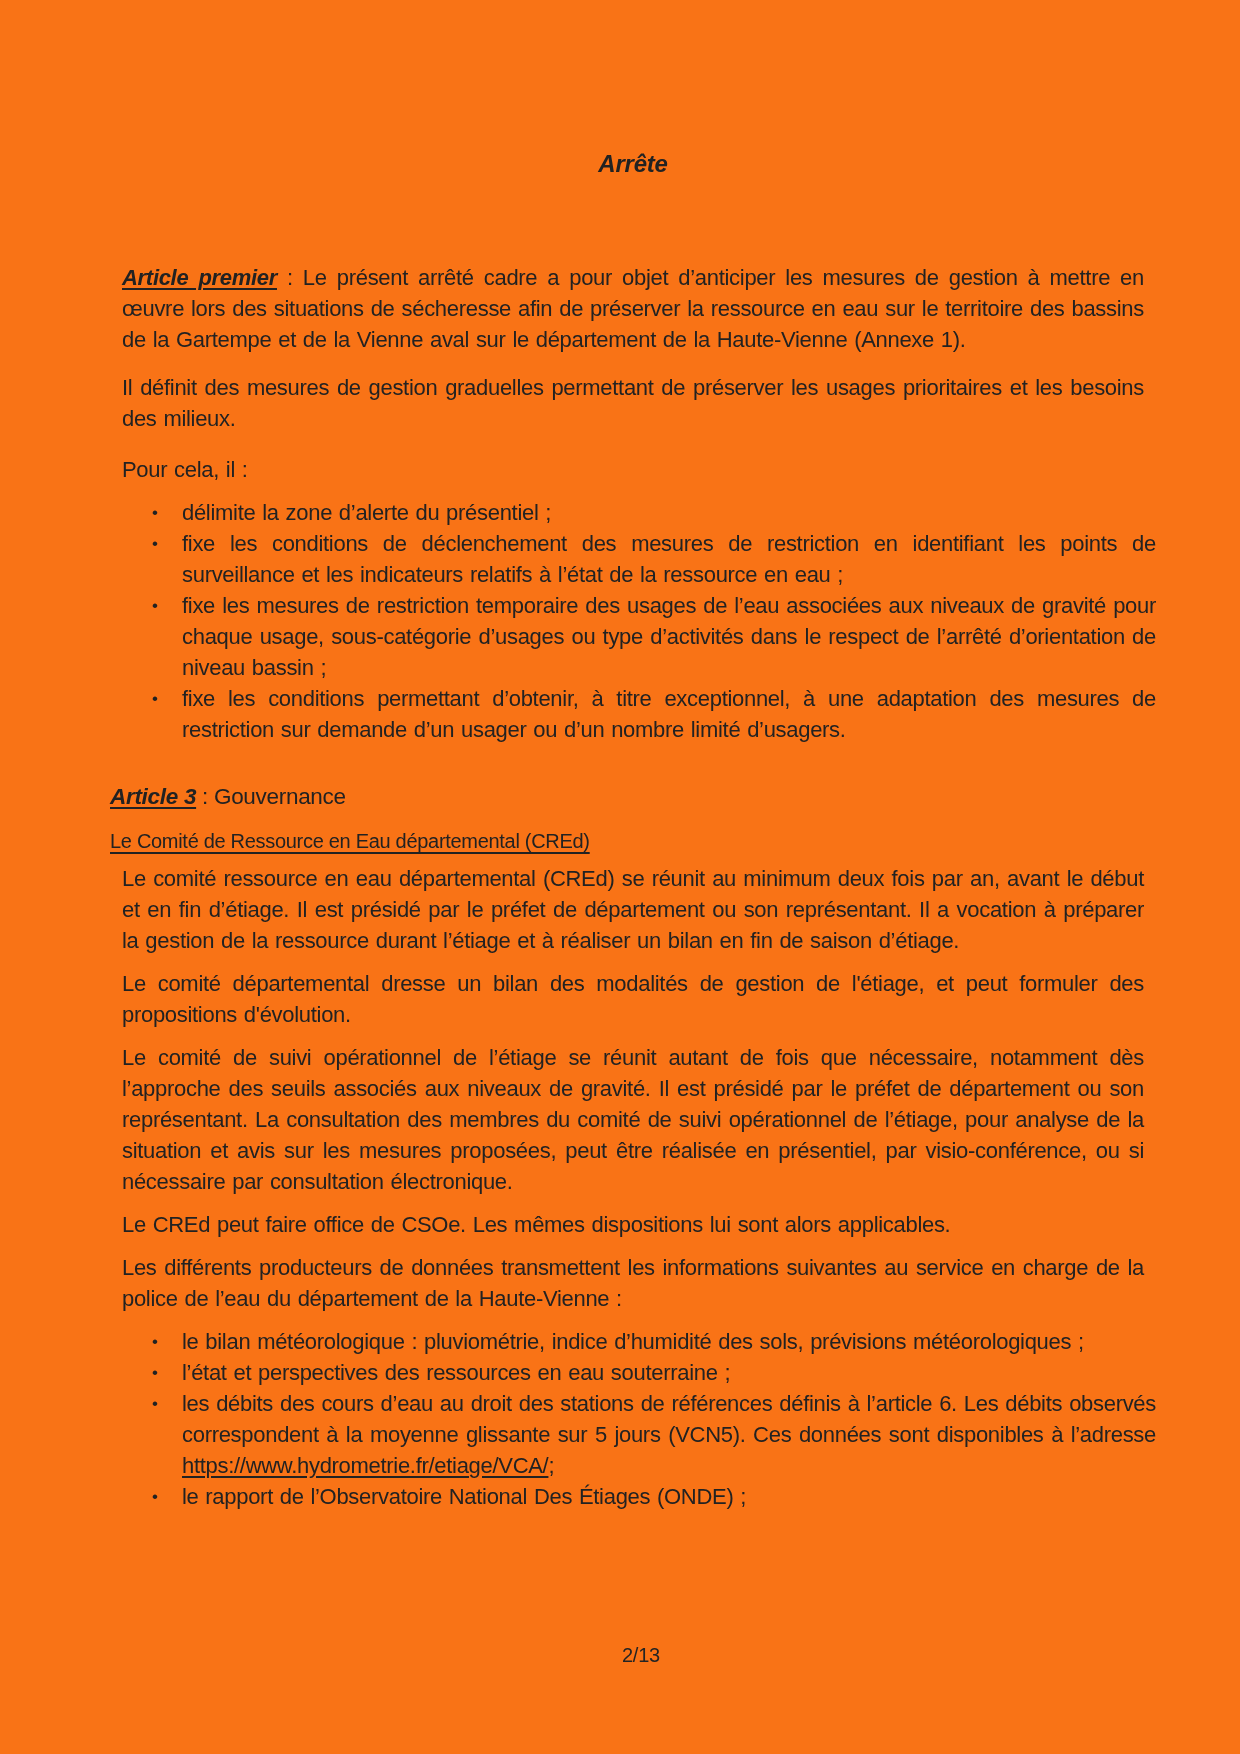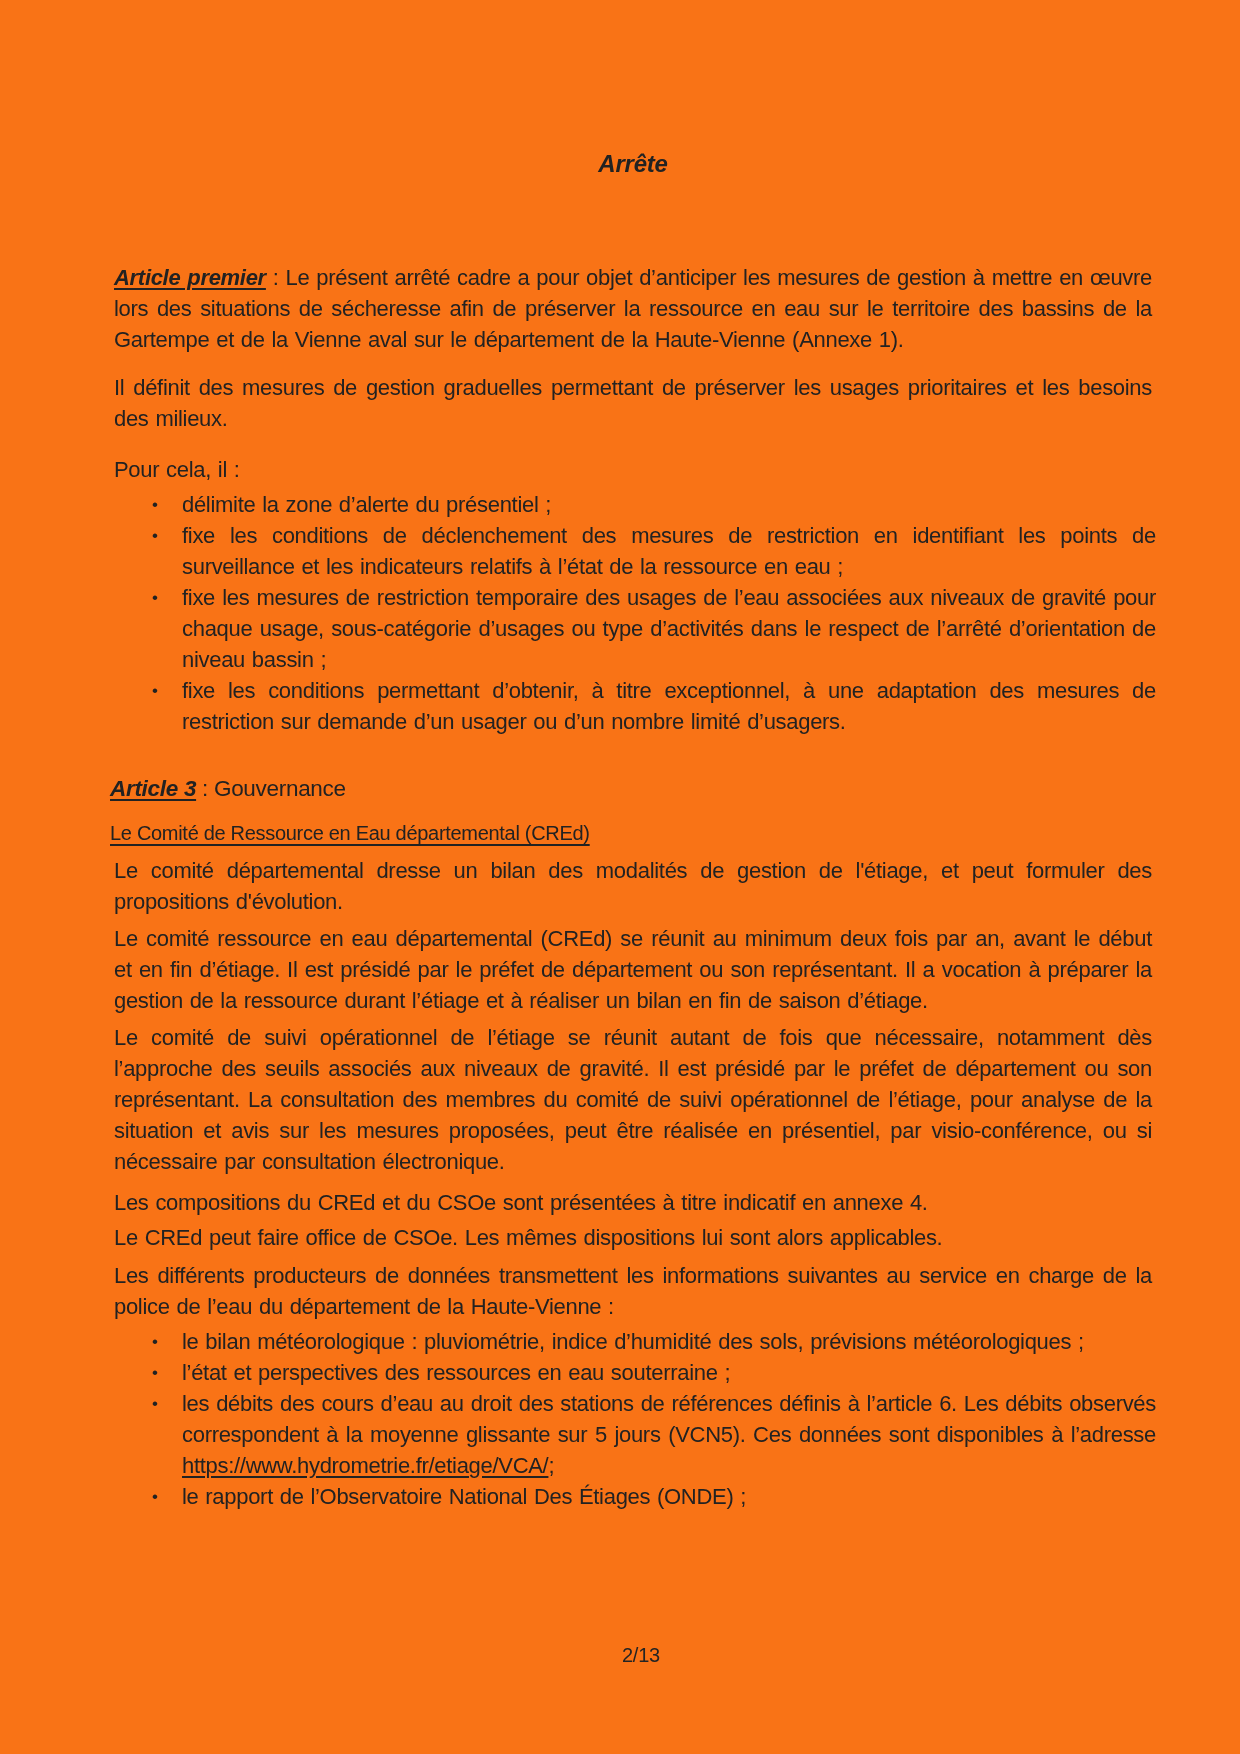--- a/index.html
+++ b/index.html
@@ -21,21 +21,21 @@
   .doc-title{
     margin:148px 0 0 0;
     font-size:24px;
     line-height:31px;
     font-weight:bold;
     font-style:italic;
     text-align:center;
     letter-spacing:-0.2px;
   }
   .para{
-    margin:4px;
+    margin:12px;
     font-size:22px;
     line-height:31px;
     letter-spacing:-0.3px;
     text-align:justify;
     word-spacing:1px;
   }
   .p-first{margin-top:83px;}
   .p-def{margin-top:17px;}
   .p-intro{margin-top:20px;text-align:left;}
   .bullet-list{
@@ -136,28 +136,27 @@
       <li class="bullet-item">
         <span class="bullet-marker">•</span>
         <span class="bullet-text">fixe les conditions permettant d’obtenir, à titre exceptionnel, à une adaptation des mesures de restriction sur demande d’un usager ou d’un nombre limité d’usagers.</span>
       </li>
     </ul>
 
     <h2 class="article-heading"><span class="article-label">Article 3</span><span> : </span><span>Gouvernance</span></h2>
 
     <h3 class="subheading">Le Comité de Ressource en Eau départemental (CREd)</h3>
 
+    <p class="para p-body">Le comité ressource en eau départemental (CREd) se réunit au minimum deux fois par an, avant le début et en fin d’étiage. Il est présidé par le préfet de département ou son représentant. Il a vocation à préparer la gestion de la ressource durant l’étiage et à réaliser un bilan en fin de saison d’étiage.</p>
+
     <p class="para p-body">Le comité départemental dresse un bilan des modalités de gestion de l'étiage, et peut formuler des propositions d'évolution.</p>
-
-    <p class="para p-body">Le comité ressource en eau départemental (CREd) se réunit au minimum deux fois par an, avant le début et en fin d’étiage. Il est présidé par le préfet de département ou son représentant. Il a vocation à préparer la gestion de la ressource durant l’étiage et à réaliser un bilan en fin de saison d’étiage.</p>
 
 
     <p class="para p-body">Le comité de suivi opérationnel de l’étiage se réunit autant de fois que nécessaire, notamment dès l’approche des seuils associés aux niveaux de gravité. Il est présidé par le préfet de département ou son représentant. La consultation des membres du comité de suivi opérationnel de l’étiage, pour analyse de la situation et avis sur les mesures proposées, peut être réalisée en présentiel, par visio-conférence, ou si nécessaire par consultation électronique.</p>
 
-    <p class="para p-comp">Les compositions du CREd et du CSOe sont présentées à titre indicatif en annexe 4.</p>
 
     <p class="para p-office">Le CREd peut faire office de CSOe. Les mêmes dispositions lui sont alors applicables.</p>
 
 
     <p class="para p-intro3">Les différents producteurs de données transmettent les informations suivantes au service en charge de la police de l’eau du département de la Haute-Vienne :</p>
 
     <ul class="bullet-list">
       <li class="bullet-item">
         <span class="bullet-marker">•</span>
         <span class="bullet-text">le bilan météorologique : pluviométrie, indice d’humidité des sols, prévisions météorologiques ;</span>

